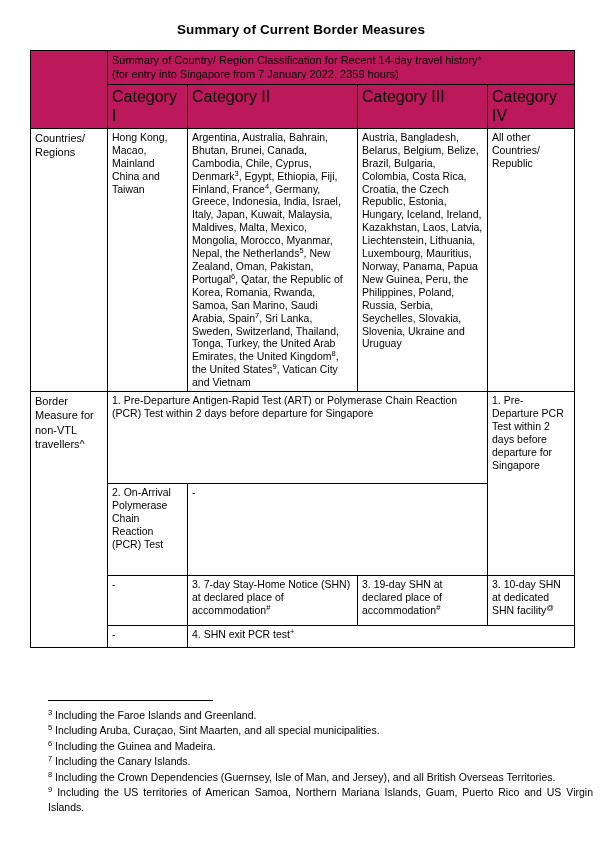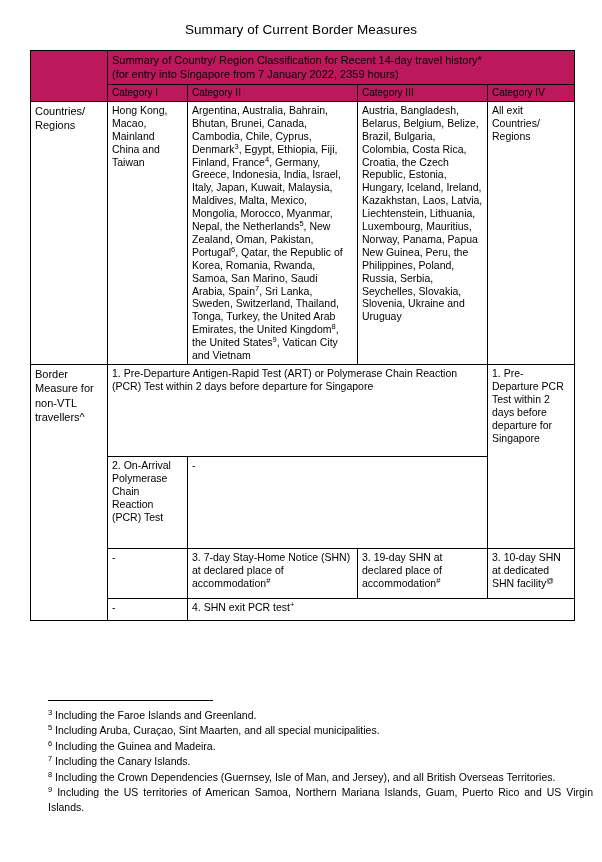--- a/index.html
+++ b/index.html
@@ -17,21 +17,21 @@
   }
   .page {
     position: relative;
     width: 602px;
     height: 862px;
     padding: 0;
   }
   .doc-title {
     text-align: center;
     font-size: 13.5px;
-    font-weight: normal;
+    font-weight: bold;
     letter-spacing: 0.1px;
     margin: 0;
     padding: 22px 0 13px 0;
   }
   table.measures {
     border-collapse: collapse;
     table-layout: fixed;
     width: 544px;
     margin: 0 0 0 30px;
     font-size: 10.5px;
@@ -49,21 +49,21 @@
     text-align: center;
     font-weight: bold;
     font-size: 11px;
     line-height: 1.3;
     padding: 3px 4px 3px 4px;
     vertical-align: middle;
   }
   .hdr-cat {
     text-align: center;
     font-weight: bold;
-    font-size: 10px;
+    font-size: 16px;
     vertical-align: middle;
     padding: 2px 3px 3px 3px;
   }
   .rowlabel {
     text-align: center;
     font-weight: bold;
     font-size: 11px;
     vertical-align: middle;
     line-height: 1.3;
   }
@@ -133,21 +133,21 @@
         <td class="shade hdr-cat">Category IV</td>
       </tr>
 
       <tr>
         <td class="rowlabel">Countries/ Regions</td>
         <td class="cell-countries">Hong Kong, Macao, Mainland China and Taiwan</td>
         <td class="cell-top">
           <span id="cat2list"><span>Argentina, Australia, Bahrain, Bhutan, Brunei, Canada, Cambodia, Chile, Cyprus, Denmark</span><sup>3</sup><span>, Egypt, Ethiopia, Fiji, Finland, France</span><sup>4</sup><span>, Germany, Greece, Indonesia, India, Israel, Italy, Japan, Kuwait, Malaysia, Maldives, Malta, Mexico, Mongolia, Morocco, Myanmar, Nepal, the Netherlands</span><sup>5</sup><span>, New Zealand, Oman, Pakistan, Portugal</span><sup>6</sup><span>, Qatar, the Republic of Korea, Romania, Rwanda, Samoa, San Marino, Saudi Arabia, Spain</span><sup>7</sup><span>, Sri Lanka, Sweden, Switzerland, Thailand, Tonga, Turkey, the United Arab Emirates, the United Kingdom</span><sup>8</sup><span>, the United States</span><sup>9</sup><span>, Vatican City and Vietnam</span></span>
         </td>
         <td class="cell-countries">Austria, Bangladesh, Belarus, Belgium, Belize, Brazil, Bulgaria, Colombia, Costa Rica, Croatia, the Czech Republic, Estonia, Hungary, Iceland, Ireland, Kazakhstan, Laos, Latvia, Liechtenstein, Lithuania, Luxembourg, Mauritius, Norway, Panama, Papua New Guinea, Peru, the Philippines, Poland, Russia, Serbia, Seychelles, Slovakia, Slovenia, Ukraine and Uruguay</td>
-        <td class="cell-countries">All exit Countries/ Regions</td>
+        <td class="cell-countries">All other Countries/ Republic</td>
       </tr>
 
       <tr>
         <td class="rowlabel" rowspan="4">Border Measure for non-VTL travellers^</td>
         <td class="cell-mid pad-l" colspan="3" style="height:92px;">1. Pre-Departure Antigen-Rapid Test (ART) or Polymerase Chain Reaction (PCR) Test within 2 days before departure for Singapore</td>
         <td class="cell-top" rowspan="2">1. Pre-Departure PCR Test within 2 days before departure for Singapore</td>
       </tr>
 
       <tr>
         <td class="cell-center" style="height:92px;">2. On-Arrival Polymerase Chain Reaction (PCR) Test</td>

